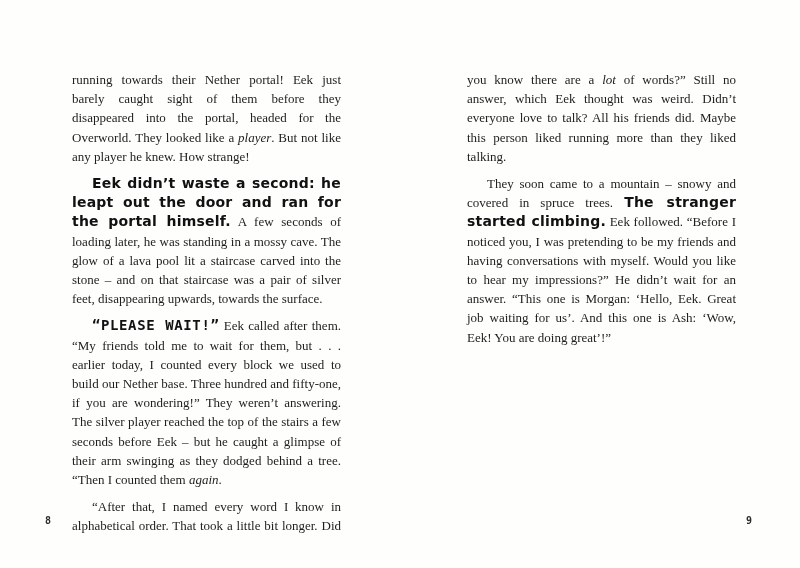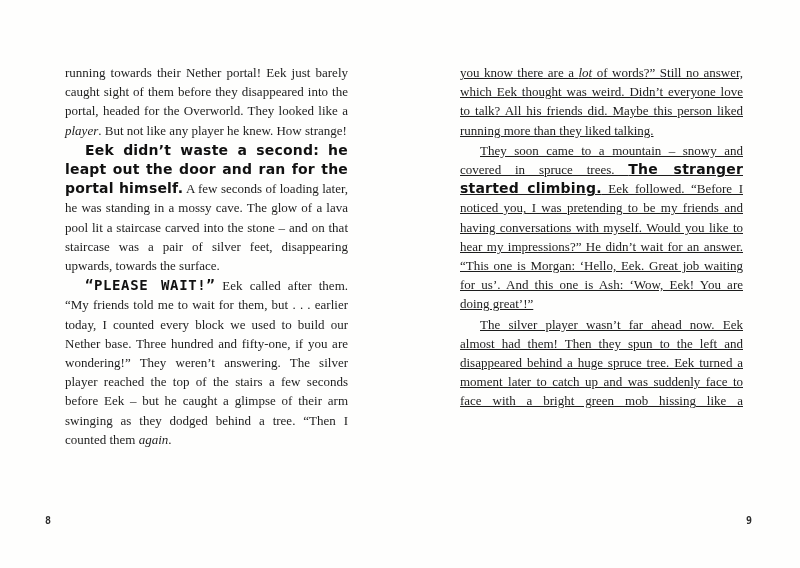--- a/index.html
+++ b/index.html
@@ -18,22 +18,22 @@
     position:absolute;
     top:62px;
     width:285px;
     color:#1d1d1d;
     font-family:"Liberation Serif",serif;
     font-size:13px;
     line-height:19.2px;
     text-align:justify;
   }
   .page-text.left{left:64px;}
-  .page-text.right{left:459px;text-decoration:underline;}
-  .para{margin:1px;}
+  .page-text.right{left:459px;}
+  .para{margin:8px;}
   .para.indent{text-indent:20px;}
   .para.jlast{text-align-last:justify;}
   .it{font-style:italic;}
   .bround{
     font-family:"DejaVu Sans",sans-serif;
     font-weight:700;
     font-size:14px;
     line-height:19.2px;
     letter-spacing:0.2px;
     color:#111;
@@ -58,21 +58,21 @@
   .pagenum.right{left:746px;}
 </style>
 </head>
 <body>
 
 <div class="spread">
   <div class="page-text left">
       <p class="para"><span>running towards their Nether portal! Eek just barely caught sight of them before they disappeared into the portal, headed for the Overworld. They looked like a </span><span class="it">player</span><span>. But not like any player he knew. How strange!</span></p>
       <p class="para indent"><span class="bround">Eek didn’t waste a second: he leapt out the door and ran for the portal himself.</span><span> A few seconds of loading later, he was standing in a mossy cave. The glow of a lava pool lit a staircase carved into the stone – and on that staircase was a pair of silver feet, disappearing upwards, towards the surface.</span></p>
       <p class="para indent"><span class="pixel">“PLEASE WAIT!”</span><span> Eek called after them. “My friends told me to wait for them, but . . . earlier today, I counted every block we used to build our Nether base. Three hundred and fifty-one, if you are wondering!” They weren’t answering. The silver player reached the top of the stairs a few seconds before Eek – but he caught a glimpse of their arm swinging as they dodged behind a tree. “Then I counted them </span><span class="it">again</span><span>.</span></p>
+      <p class="para indent jlast"><span>“After that, I named every word I know in alphabetical order. That took a little bit longer. Did</span></p>
     </div>
   <div class="page-text right">
       <p class="para"><span>you know there are a </span><span class="it">lot</span><span> of words?” Still no answer, which Eek thought was weird. Didn’t everyone love to talk? All his friends did. Maybe this person liked running more than they liked talking.</span></p>
       <p class="para indent"><span>They soon came to a mountain – snowy and covered in spruce trees. </span><span class="bround">The stranger started climbing.</span><span> Eek followed. “Before I noticed you, I was pretending to be my friends and having conversations with myself. Would you like to hear my impressions?” He didn’t wait for an answer. “This one is Morgan: ‘Hello, Eek. Great job waiting for us’. And this one is Ash: ‘Wow, Eek! You are doing great’!”</span></p>
-      <p class="para indent jlast"><span>The silver player wasn’t far ahead now. Eek almost had them! Then they spun to the left and disappeared behind a huge spruce tree. Eek turned a moment later to catch up and was suddenly face to face with a bright green mob hissing like a</span></p>
     </div>
   <div class="pagenum left">8</div>
   <div class="pagenum right">9</div>
 </div>
 
 </body></html>

